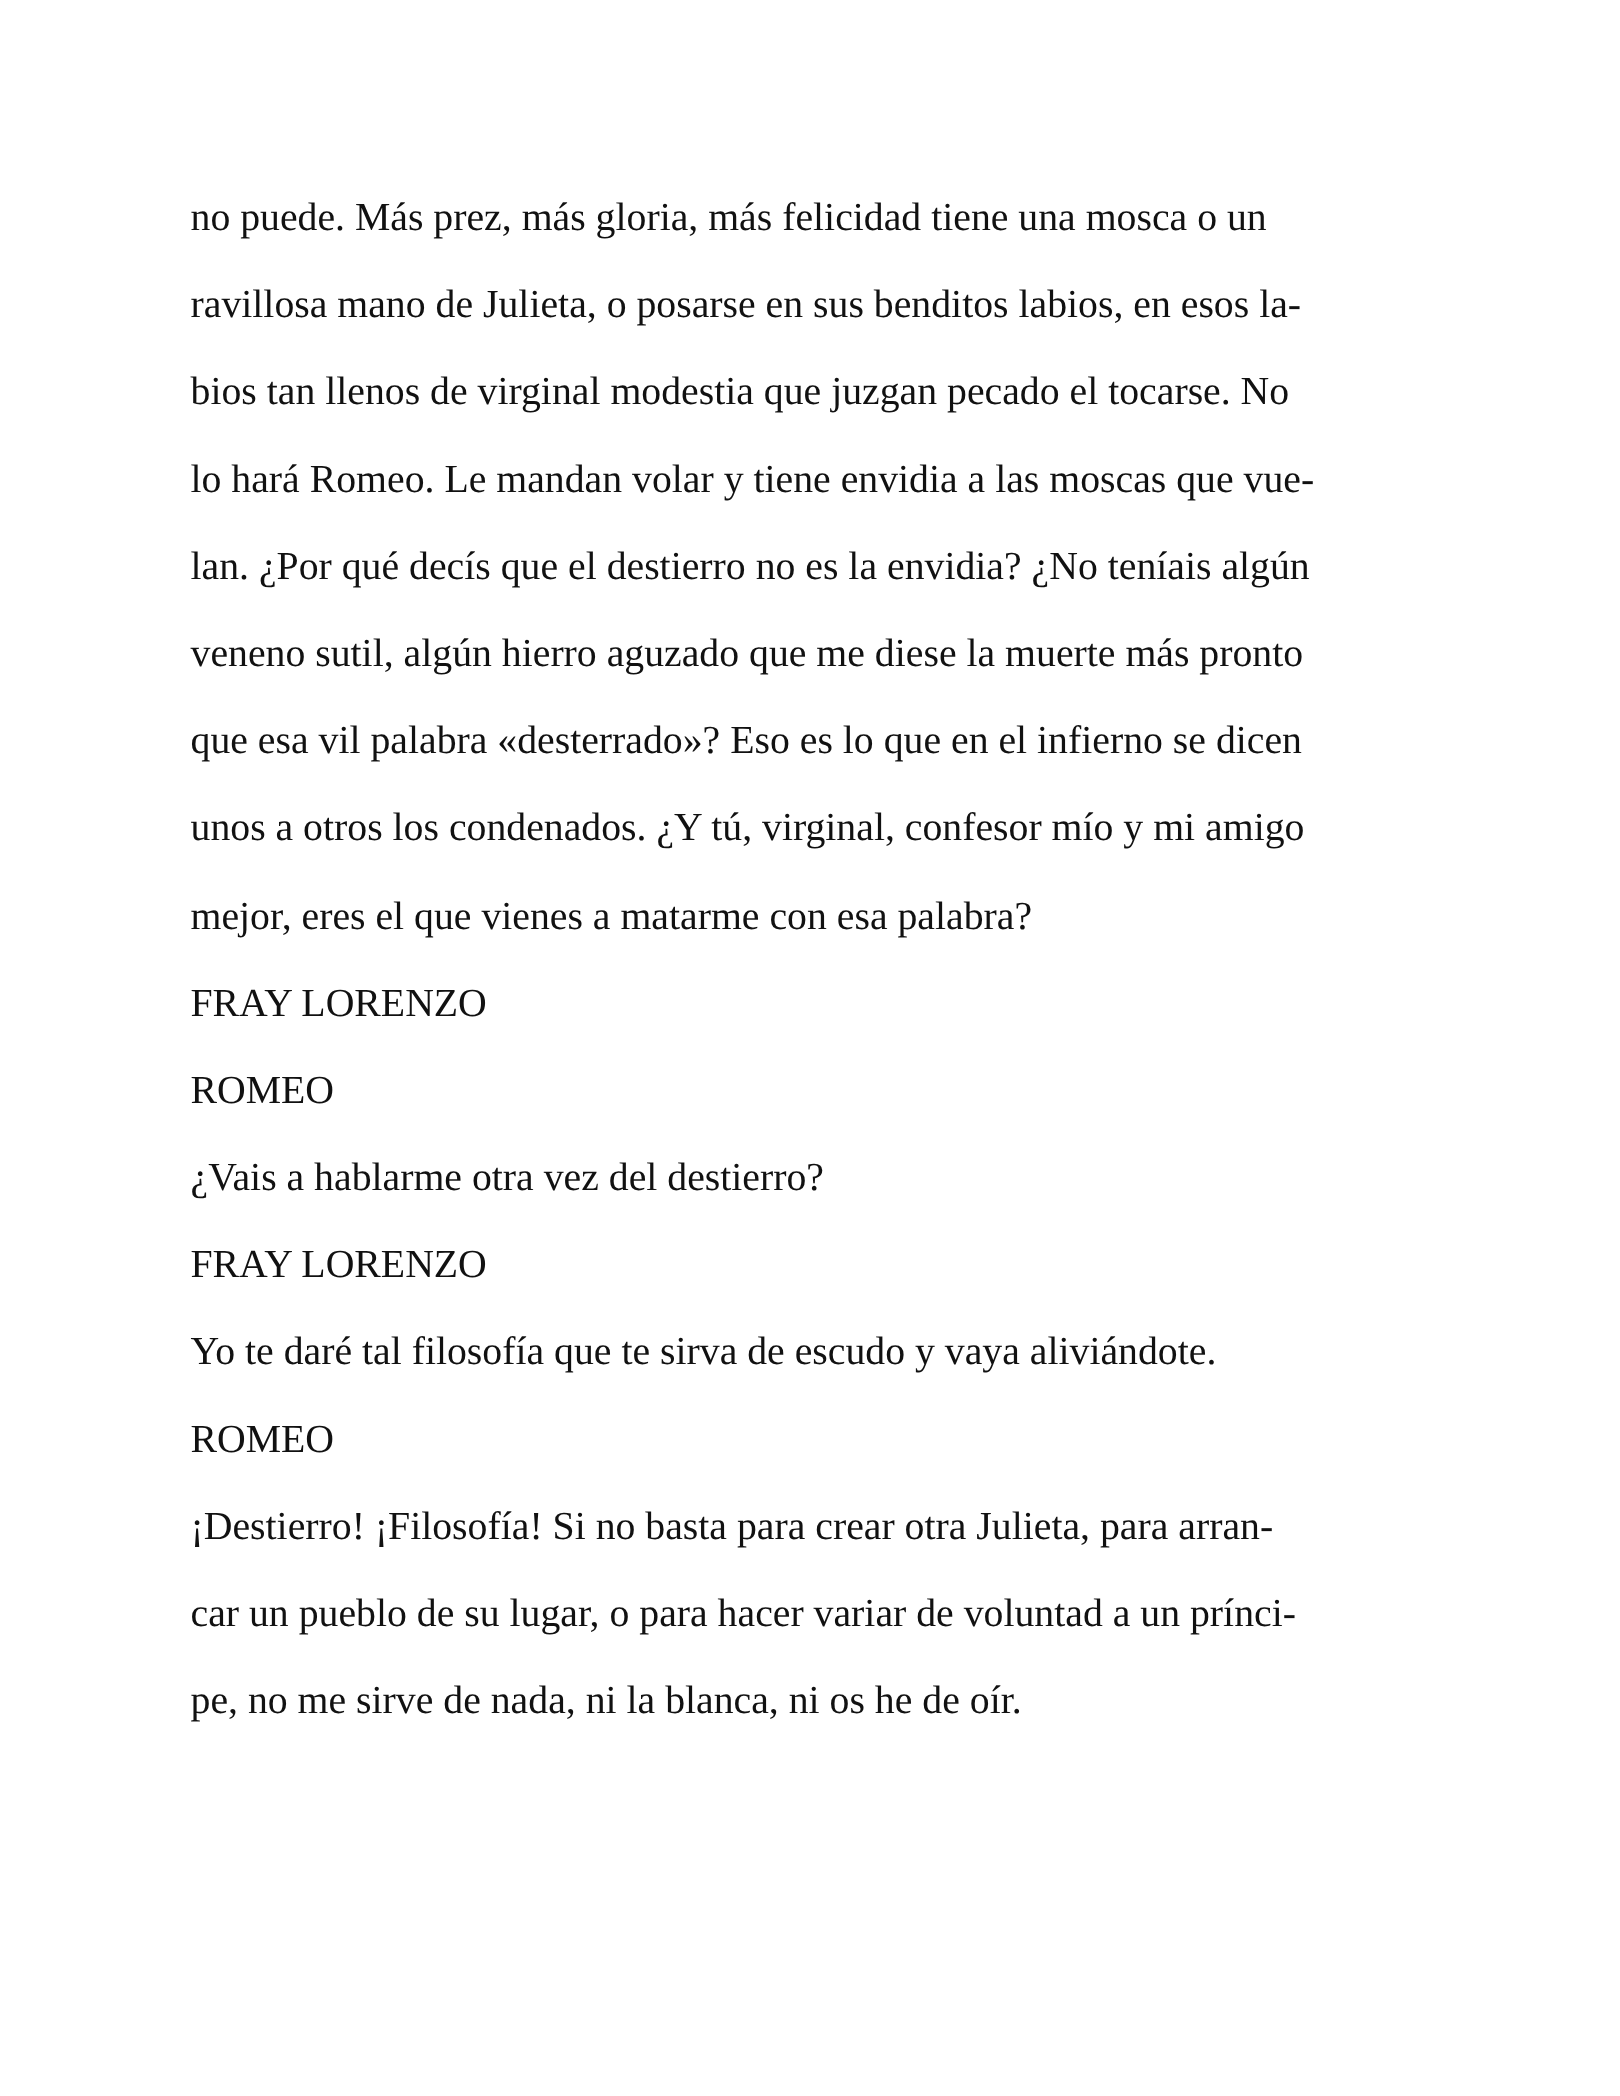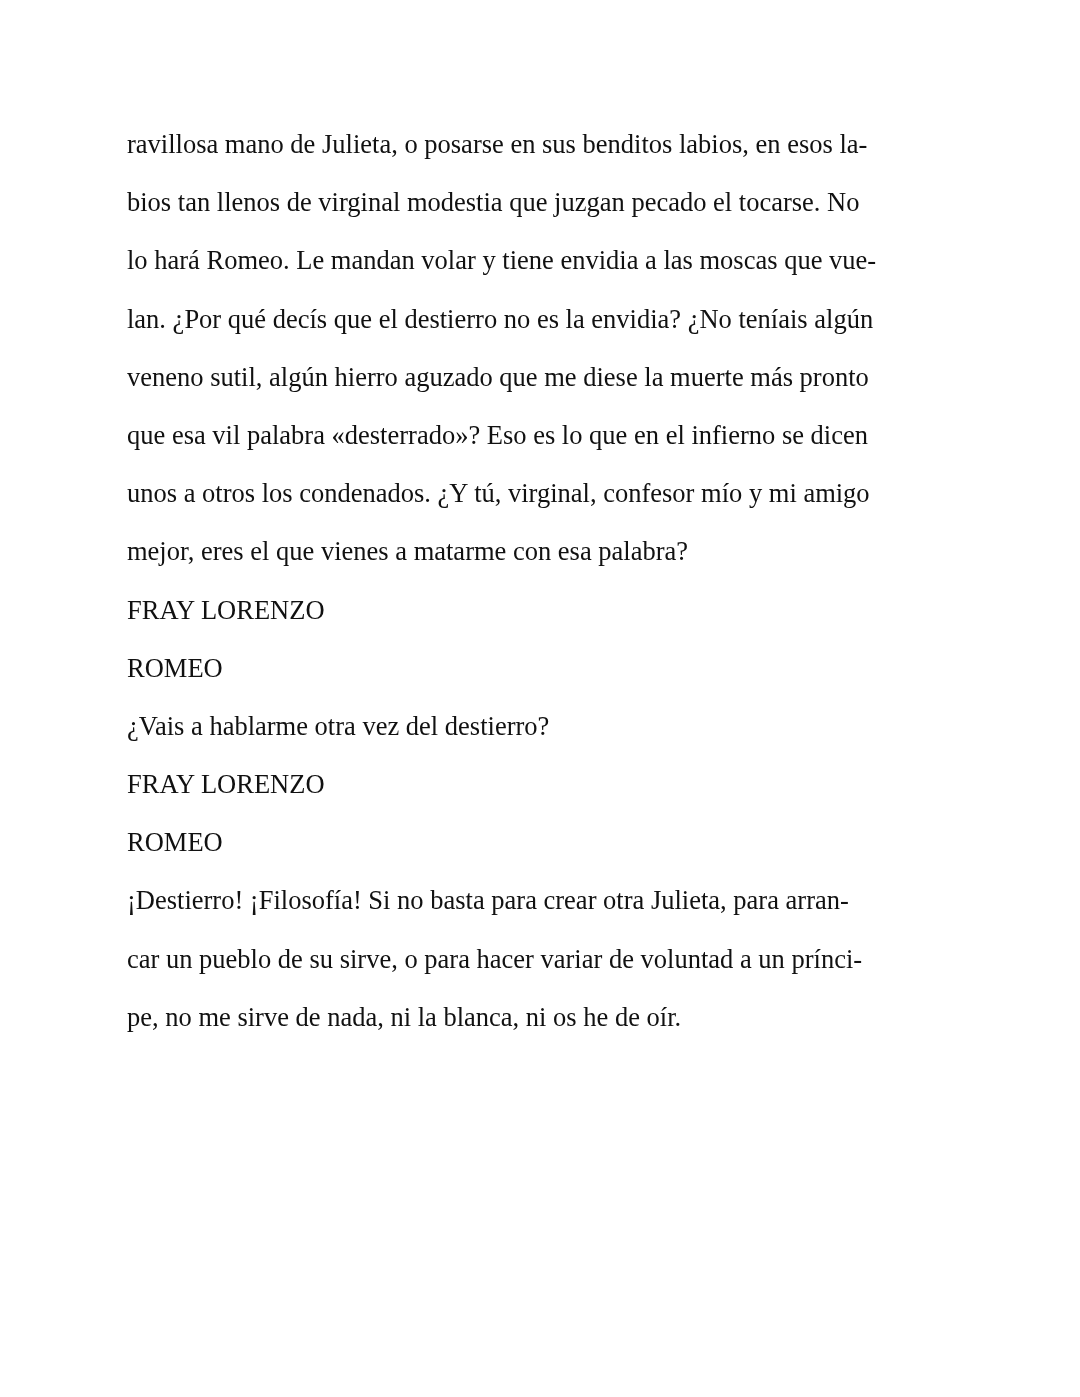--- a/index.html
+++ b/index.html
@@ -26,29 +26,31 @@
       display: block;
       height: 58.2px;
       line-height: 40px;
       white-space: nowrap;
     }
   </style>
 </head>
 <body>
 
 <div class="page">
+  <span class="line">no puede. Más prez, más gloria, más felicidad tiene una mosca o un</span>
   <span class="line">ravillosa mano de Julieta, o posarse en sus benditos labios, en esos la-</span>
   <span class="line">bios tan llenos de virginal modestia que juzgan pecado el tocarse. No</span>
   <span class="line">lo hará Romeo. Le mandan volar y tiene envidia a las moscas que vue-</span>
   <span class="line">lan. ¿Por qué decís que el destierro no es la envidia? ¿No teníais algún</span>
   <span class="line">veneno sutil, algún hierro aguzado que me diese la muerte más pronto</span>
   <span class="line">que esa vil palabra «desterrado»? Eso es lo que en el infierno se dicen</span>
   <span class="line">unos a otros los condenados. ¿Y tú, virginal, confesor mío y mi amigo</span>
   <span class="line">mejor, eres el que vienes a matarme con esa palabra?</span>
   <span class="line">FRAY LORENZO</span>
   <span class="line">ROMEO</span>
   <span class="line">¿Vais a hablarme otra vez del destierro?</span>
   <span class="line">FRAY LORENZO</span>
+  <span class="line">Yo te daré tal filosofía que te sirva de escudo y vaya aliviándote.</span>
   <span class="line">ROMEO</span>
   <span class="line">¡Destierro! ¡Filosofía! Si no basta para crear otra Julieta, para arran-</span>
-  <span class="line">car un pueblo de su sirve, o para hacer variar de voluntad a un prínci-</span>
+  <span class="line">car un pueblo de su lugar, o para hacer variar de voluntad a un prínci-</span>
   <span class="line">pe, no me sirve de nada, ni la blanca, ni os he de oír.</span>
 </div>
 
 </body></html>

